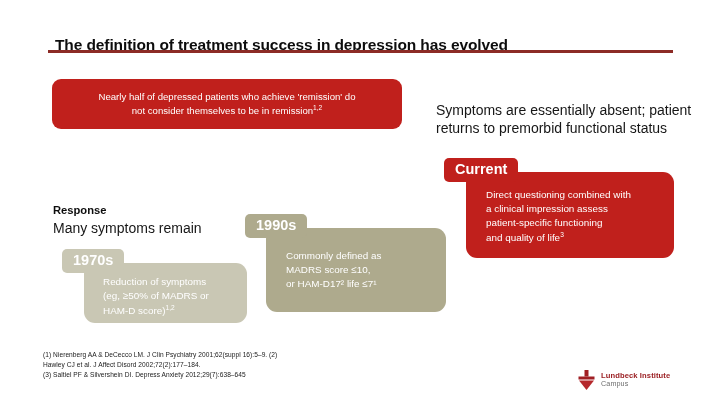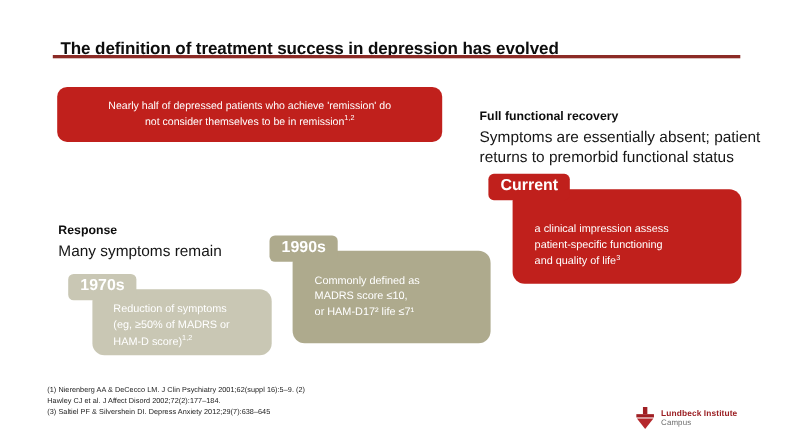--- a/index.html
+++ b/index.html
@@ -167,33 +167,32 @@
   <div id="title-rule"></div>
 
   <div id="callout">
     <div>
       <span>Nearly half of depressed patients who achieve 'remission' do</span><br>
       <span>not consider themselves to be in remission</span><span class="sup">1,2</span>
     </div>
   </div>
 
   <div id="label-recovery" class="stage-label">
-    <div class="st-head">Full functional recovery</div>
     <div class="st-sub">Symptoms are essentially absent; patient returns to premorbid functional status</div>
   </div>
 
 
   <div id="label-response" class="stage-label">
     <div class="st-head">Response</div>
     <div class="st-sub">Many symptoms remain</div>
   </div>
 
   <div id="tab-current" class="era-tab">Current</div>
   <div id="body-current" class="era-body">
-    <br>
+    <span>Direct questioning combined with</span><br>
     <span>a clinical impression assess</span><br>
     <span>patient-specific functioning</span><br>
     <span>and quality of life</span><span class="sup">3</span>
   </div>
 
   <div id="tab-1990" class="era-tab">1990s</div>
   <div id="body-1990" class="era-body">
     <span>Commonly defined as</span><br>
     <span>MADRS score ≤10,</span><br>
     <span>or HAM-D17² life ≤7¹</span>

